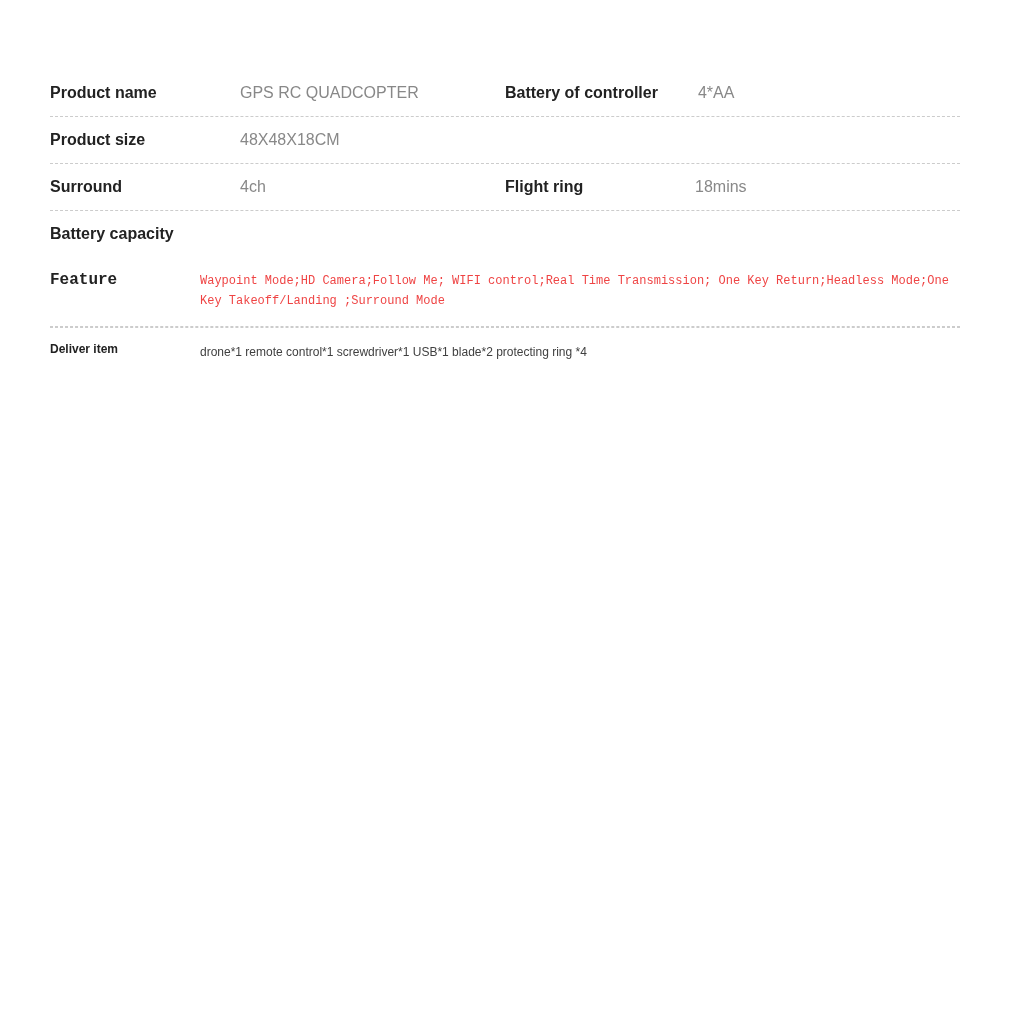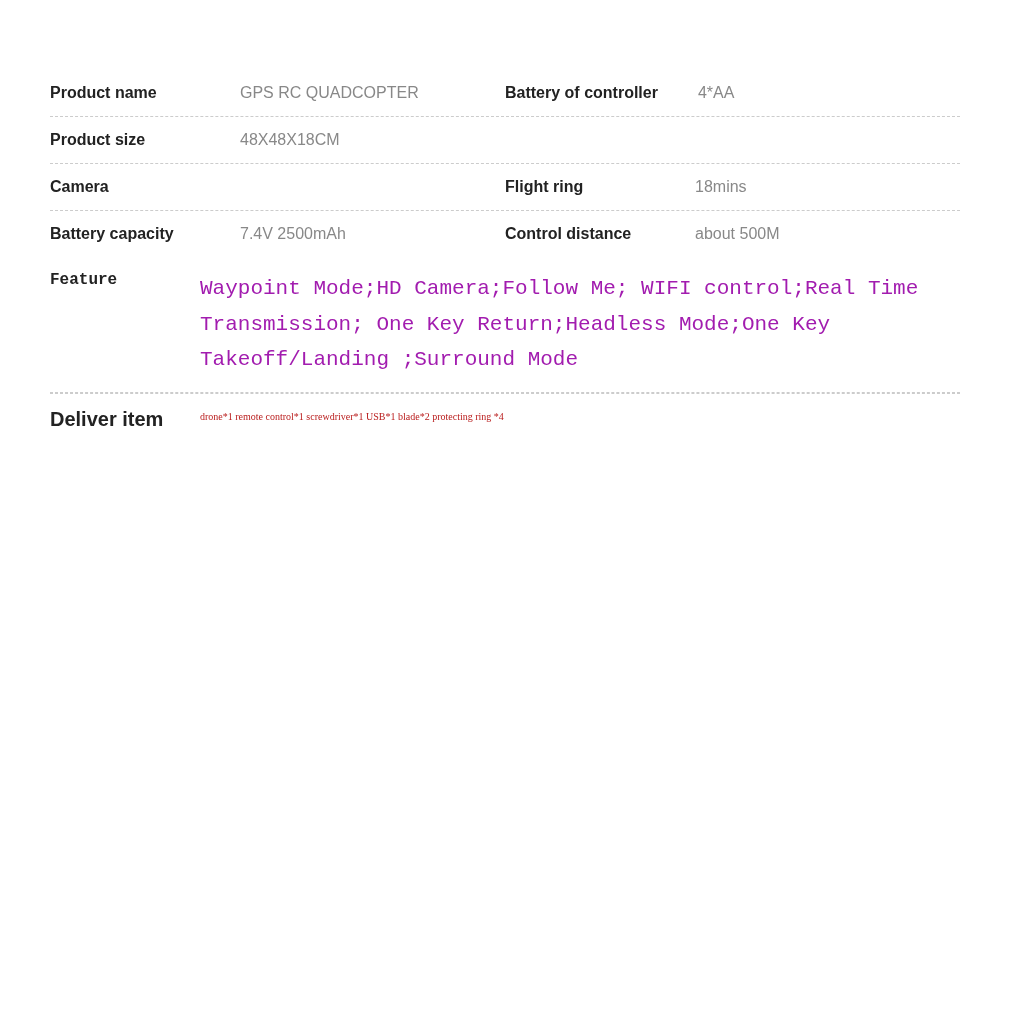--- a/index.html
+++ b/index.html
@@ -78,41 +78,40 @@
       font-family: Liberation Mono, monospace;
     }
     .feature-label {
       font-size: 16px;
       font-weight: 700;
       color: #222;
       min-width: 150px;
       flex-shrink: 0;
     }
     .feature-value {
-      font-size: 21px;
-      color: #a21caf;
+      font-size: 12px;
+      color: #ef4444;
       line-height: 1.7;
     }
     .deliver-row {
       display: flex;
       padding: 14px 0;
       align-items: flex-start;
     }
     .deliver-label {
-      font-size: 20px;
+      font-size: 12px;
       font-weight: 700;
       color: #222;
       min-width: 150px;
       flex-shrink: 0;
     }
     .deliver-value {
-      font-size: 10px;
-      color: #b91c1c;
+      font-size: 12px;
+      color: #404040;
       line-height: 1.7;
-      font-family: Liberation Serif, serif;
     }
     .divider {
       border: none;
       border-top: 1px dashed #ccc;
     }
   </style>
 </head>
 <body>
 
 <div class="page">
@@ -135,35 +134,31 @@
     </div>
   </div>
       <div class="specs-row">
     <div class="left-section">
       <span class="label">Product size</span>
       <span class="value">48X48X18CM</span>
     </div>
   </div>
       <div class="specs-row">
     <div class="left-section">
-      <span class="label">Camera</span>
+      <span class="label">Surround</span>
+      <span class="value">4ch</span>
     </div>
     <div class="right-section">
       <span class="label">Flight ring</span>
       <span class="value">18mins</span>
     </div>
   </div>
       <div class="specs-row">
     <div class="left-section">
       <span class="label">Battery capacity</span>
-      <span class="value">7.4V 2500mAh</span>
-    </div>
-    <div class="right-section">
-      <span class="label">Control distance</span>
-      <span class="value">about 500M</span>
     </div>
   </div>
     </div>
 
   <div class="feature-row" id="feature-row">
   <span class="feature-label">Feature</span>
   <span class="feature-value">Waypoint Mode;HD Camera;Follow Me; WIFI control;Real Time Transmission; One Key Return;Headless Mode;One Key Takeoff/Landing ;Surround Mode</span>
 </div>
 
   <hr class="divider">

